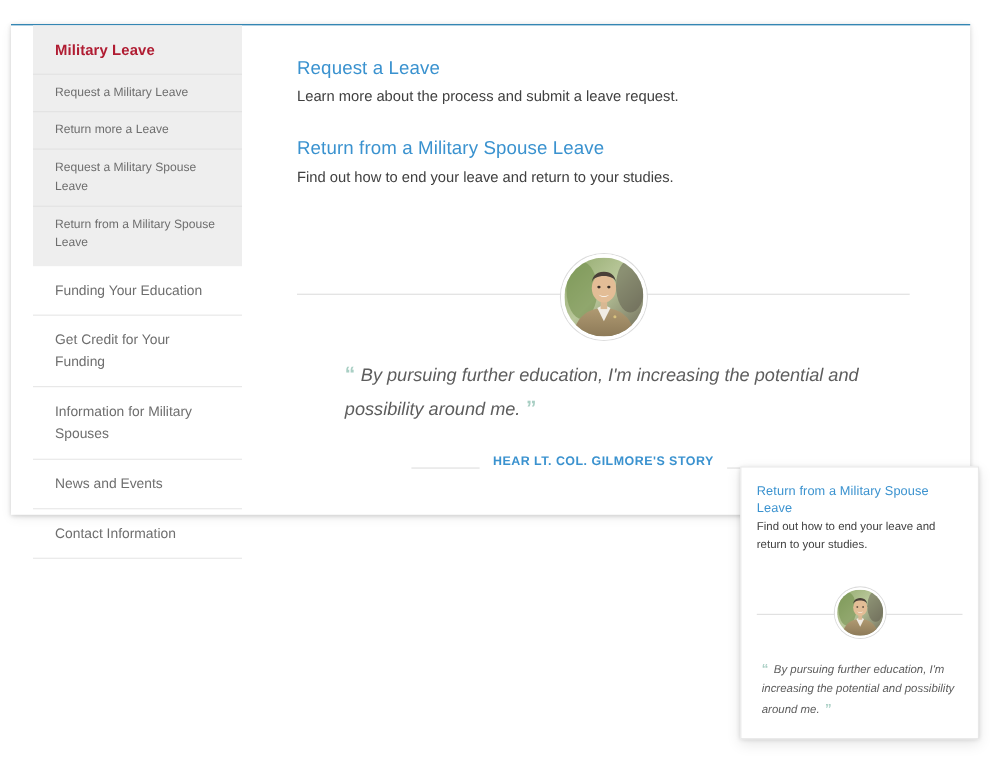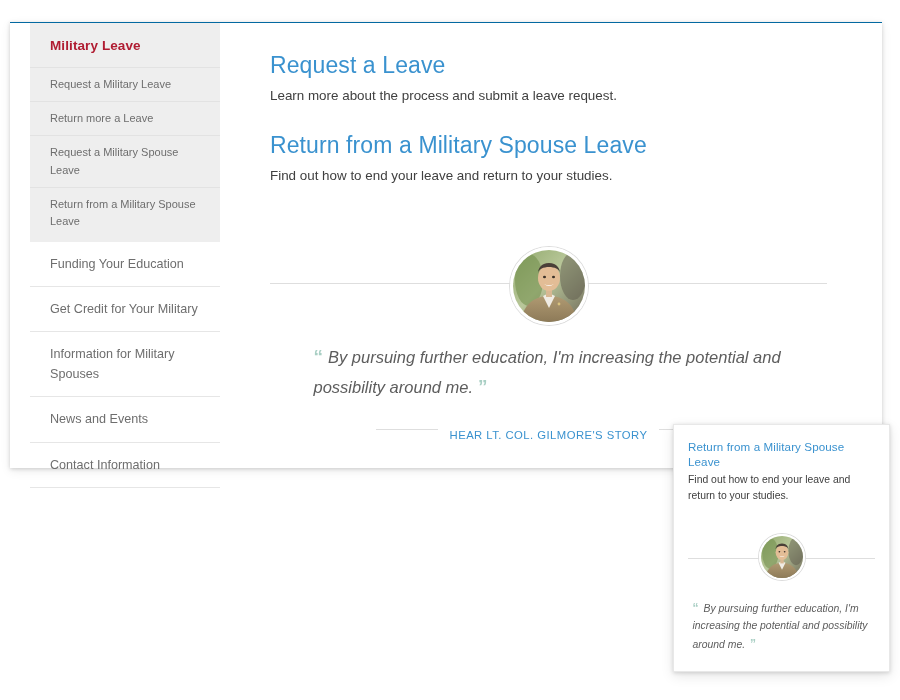--- a/index.html
+++ b/index.html
@@ -76,21 +76,21 @@
   .content {
     flex: 1;
     padding: 28px 55px 0 50px;
     box-sizing: border-box;
   }
   .block {
     margin-bottom: 26px;
   }
   .block-title {
     color: #3a92cf;
-    font-size: 23px;
+    font-size: 17px;
     font-weight: normal;
     line-height: 1.3;
     margin: 0 0 5px 0;
     letter-spacing: 0.1px;
   }
   .block-desc {
     color: #404040;
     font-size: 13.4px;
     line-height: 1.45;
     margin: 0;
@@ -142,23 +142,24 @@
     font-weight: bold;
     font-size: 19px;
     letter-spacing: -1px;
   }
   .qmark.open { margin-right: 6px; }
   .qmark.close { margin-left: 5px; }
 
   .story-row {
     margin-top: 26px;
     display: flex;
-    align-items: flex-start;
+    align-items: flex-end;
     justify-content: center;
     gap: 12px;
+    font-weight: bold;
   }
   .story-rule {
     height: 1px;
     background: #dedede;
     width: 62px;
   }
   .story-link {
     color: #3a92cf;
     font-size: 11.3px;
     letter-spacing: 0.45px;
@@ -214,21 +215,21 @@
   <nav class="sidebar">
     <div class="nav-group">
       <div class="nav-head">Military Leave</div>
       <div class="nav-sub">Request a Military Leave</div>
       <div class="nav-sub">Return more a Leave</div>
       <div class="nav-sub">Request a Military Spouse Leave</div>
       <div class="nav-sub">Return from a Military Spouse Leave</div>
     </div>
 
     <div class="nav-item">Funding Your Education</div>
-    <div class="nav-item">Get Credit for Your Military</div>
+    <div class="nav-item">Get Credit for Your Funding</div>
     <div class="nav-item">Information for Military Spouses</div>
     <div class="nav-item">News and Events</div>
     <div class="nav-item">Contact Information</div>
   </nav>
 
   <main class="content">
 
     <section class="block">
       <h2 class="block-title">Request a Leave</h2>
       <p class="block-desc">Learn more about the process and submit a leave request.</p>

